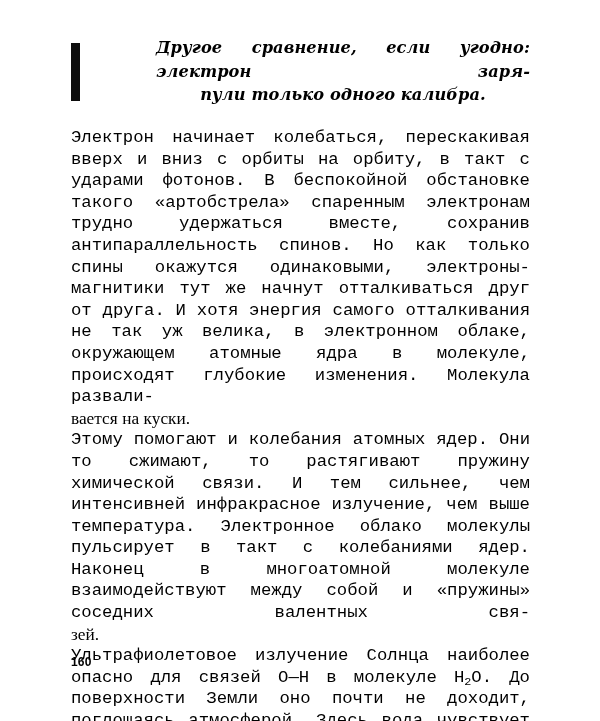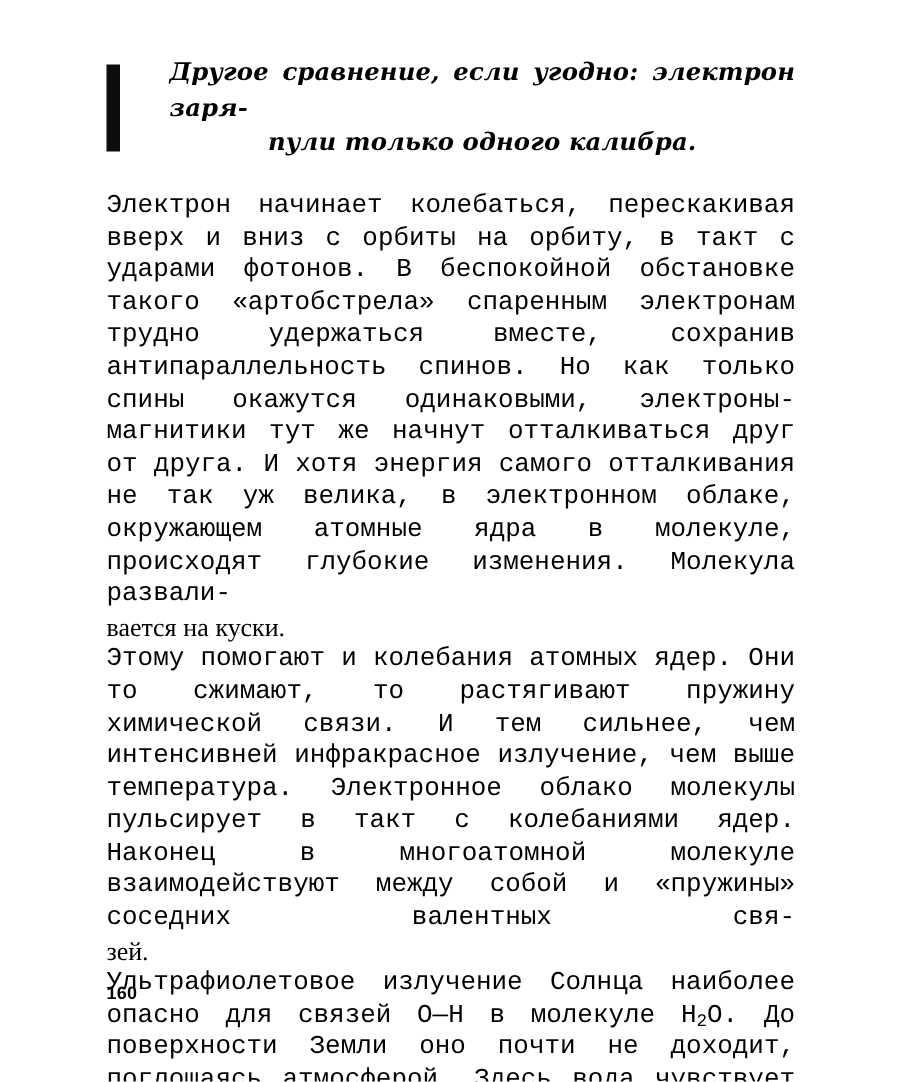--- a/index.html
+++ b/index.html
@@ -23,20 +23,21 @@
   }
 
   
   .epigraph {
     position: absolute;
     left: 71px;
     top: 36px;
     width: 459px;
     display: flex;
     align-items: flex-start;
+    gap: 43px;
   }
 
   .epigraph-rule {
     flex: 0 0 auto;
     width: 9px;
     height: 58px;
     background: #0d0d0d;
     margin-top: 7px;
   }
 

